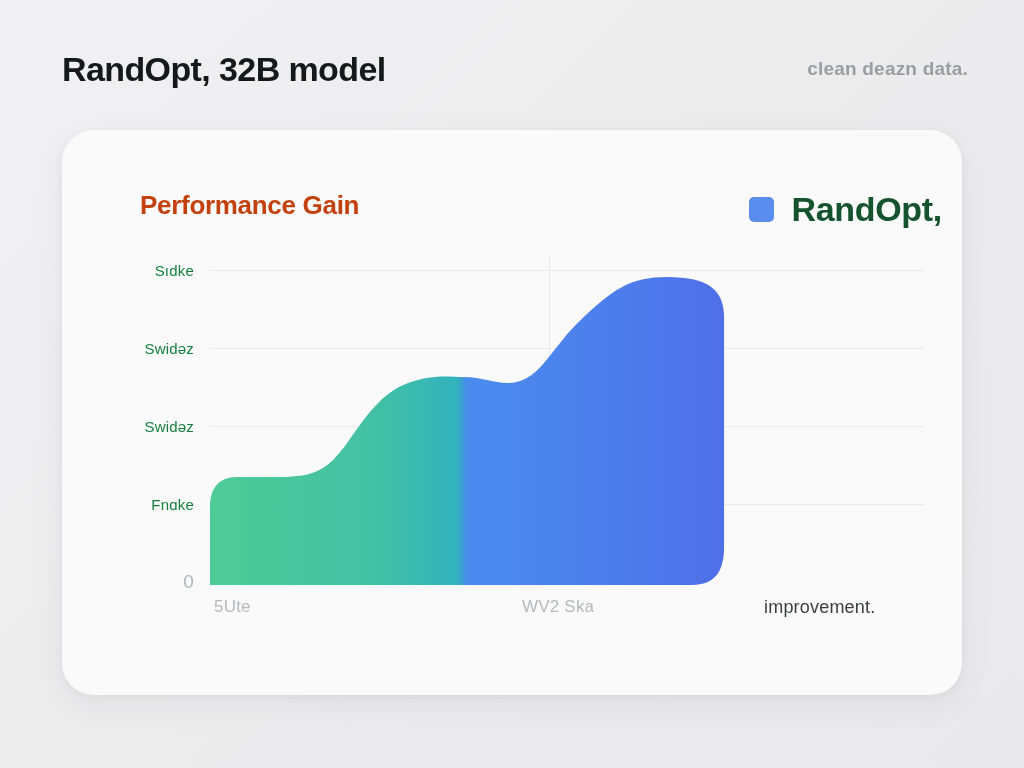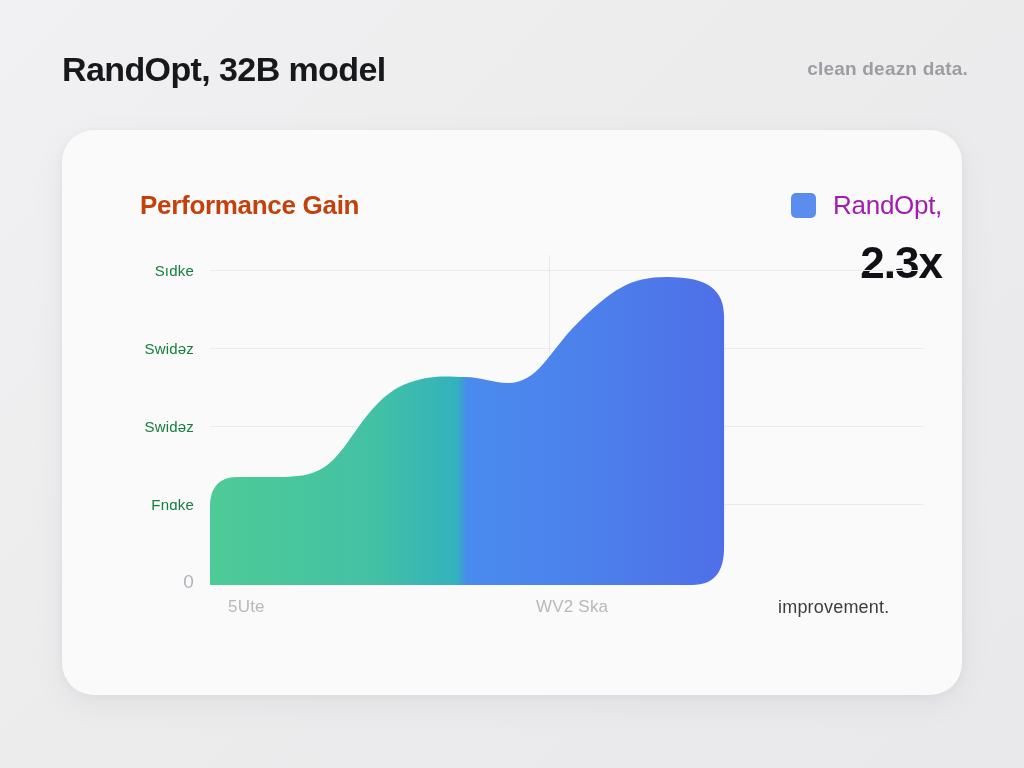--- a/index.html
+++ b/index.html
@@ -86,23 +86,23 @@
     white-space: nowrap;
   }
   #legend-swatch {
     width: 25px;
     height: 25px;
     border-radius: 5px;
     background: #5b8def;
     flex: 0 0 auto;
   }
   #legend-label {
-    font-size: 26px;
-    font-weight: normal;
-    color: #a21caf;
+    font-size: 34px;
+    font-weight: bold;
+    color: #14532d;
     letter-spacing: -0.3px;
   }
 
   #kpi-value {
     position: absolute;
     right: 20px;
     top: 108px;
     font-size: 44px;
     font-weight: bold;
     color: #101114;
@@ -172,21 +172,21 @@
   }
   #area-svg {
     display: block;
     width: 100%;
     height: 100%;
     overflow: visible;
   }
 
   #x-axis {
     position: absolute;
-    left: 82px;
+    left: 68px;
     right: 0;
     top: 342px;
     height: 30px;
   }
   .x-tick {
     position: absolute;
     top: 0;
     font-size: 17px;
     color: #b6b8be;
     white-space: nowrap;
@@ -209,21 +209,20 @@
 
   <div id="chart-card">
 
     <div id="chart-heading">Performance Gain</div>
 
     <div id="legend">
       <span id="legend-swatch"></span>
       <span id="legend-label">RandOpt,</span>
     </div>
 
-    <div id="kpi-value">2.3x</div>
 
     <div id="plot">
 
       <div id="y-axis">
         <div class="y-tick" style="top:15px">Sıdke</div>
         <div class="y-tick" style="top:93px">Swidəz</div>
         <div class="y-tick" style="top:171px">Swidəz</div>
         <div class="y-tick" style="top:249px">Fnɑke</div>
         <div class="y-tick zero" style="top:327px">0</div>
       </div>

